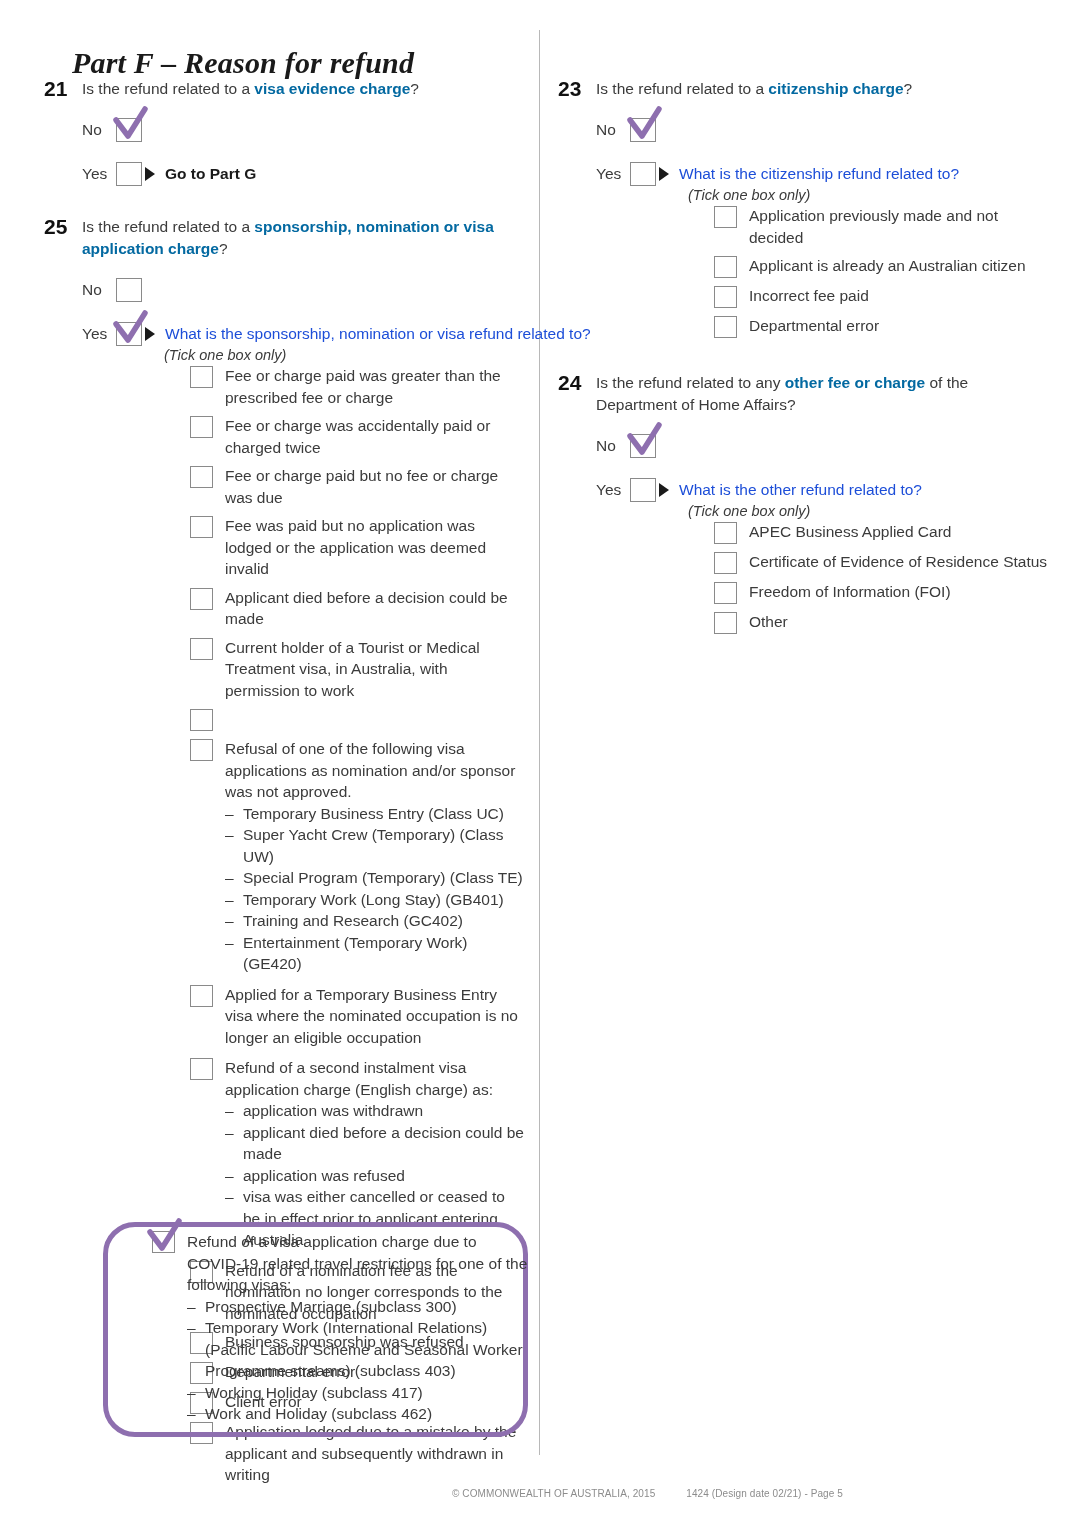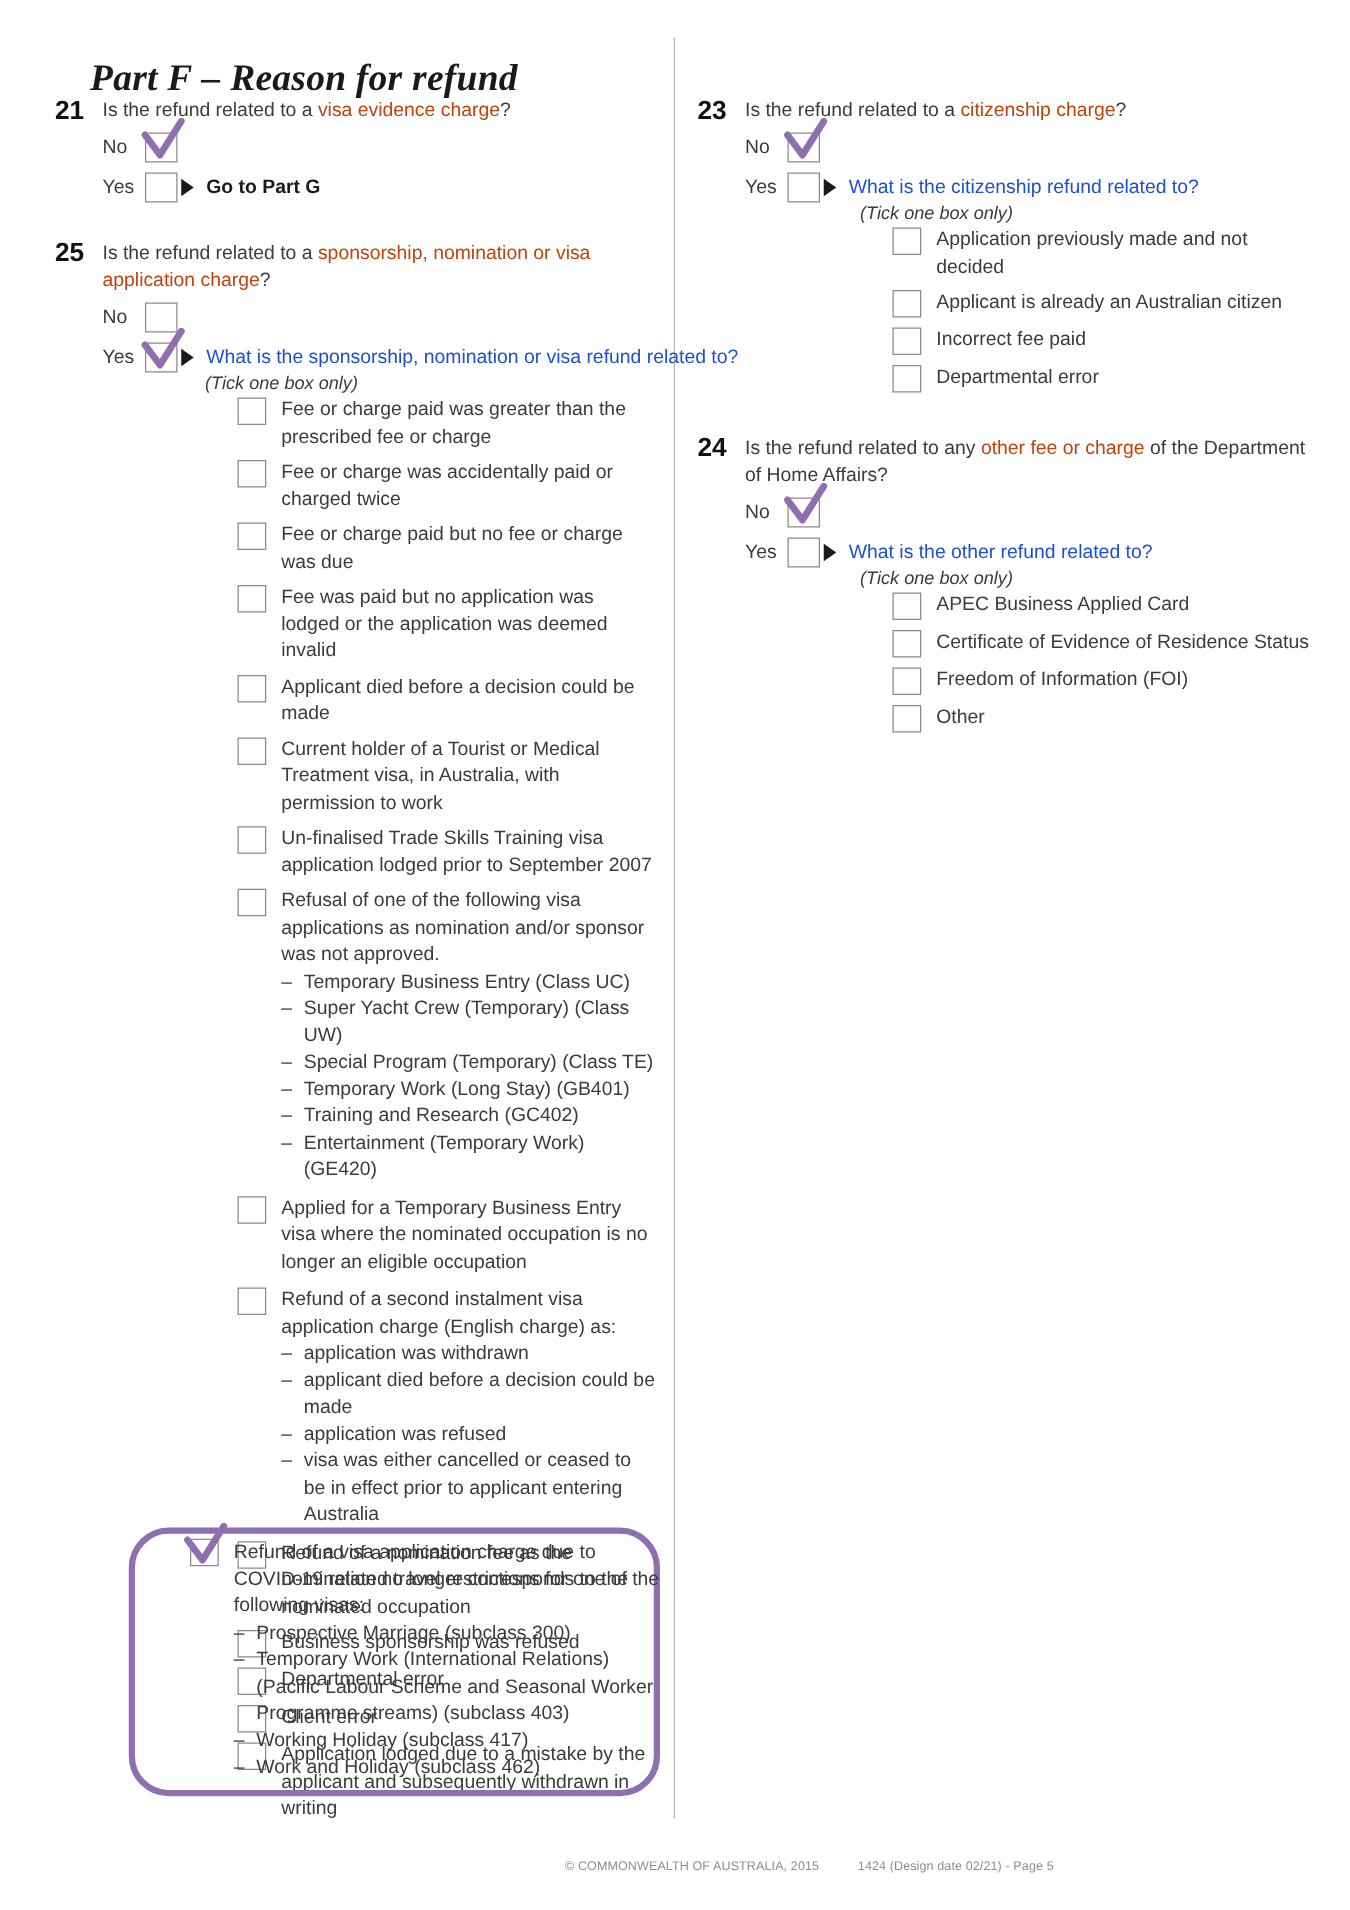--- a/index.html
+++ b/index.html
@@ -55,28 +55,28 @@
     font-weight: 700;
     color: #111;
     line-height: 22px;
   }
   .q-body { margin-left: 38px; }
   .q-text {
     font-size: 15.5px;
     line-height: 22px;
     color: #3b3b3b;
   }
-  .q-text b { color: #c2410c; font-weight: 400; }
+  .q-text b { color: #0369a1; font-weight: 700; }
 
   
   .yn-row {
     display: flex;
     align-items: center;
     height: 29px;
-    margin-top: 3px;
+    margin-top: 15px;
     position: relative;
   }
   .yn-label {
     font-size: 15.5px;
     width: 34px;
     flex: 0 0 34px;
     color: #3b3b3b;
   }
   .box {
     width: 26px;
@@ -287,21 +287,20 @@
             <span class="opt-text">Applicant died before a decision could be made</span>
           </div>
 
           <div class="opt">
             <span class="box small"></span>
             <span class="opt-text">Current holder of a Tourist or Medical Treatment visa, in Australia, with permission to work</span>
           </div>
 
           <div class="opt">
             <span class="box small"></span>
-            <span class="opt-text">Un-finalised Trade Skills Training visa application lodged prior to September 2007</span>
           </div>
 
           <div class="opt">
             <span class="box small"></span>
             <span class="opt-text">
               <span>Refusal of one of the following visa applications as nomination and/or sponsor was not approved.</span>
               <ul class="sub-list">
                 <li><span class="dash">–</span><span>Temporary Business Entry (Class UC)</span></li>
                 <li><span class="dash">–</span><span>Super Yacht Crew (Temporary) (Class UW)</span></li>
                 <li><span class="dash">–</span><span>Special Program (Temporary) (Class TE)</span></li>

